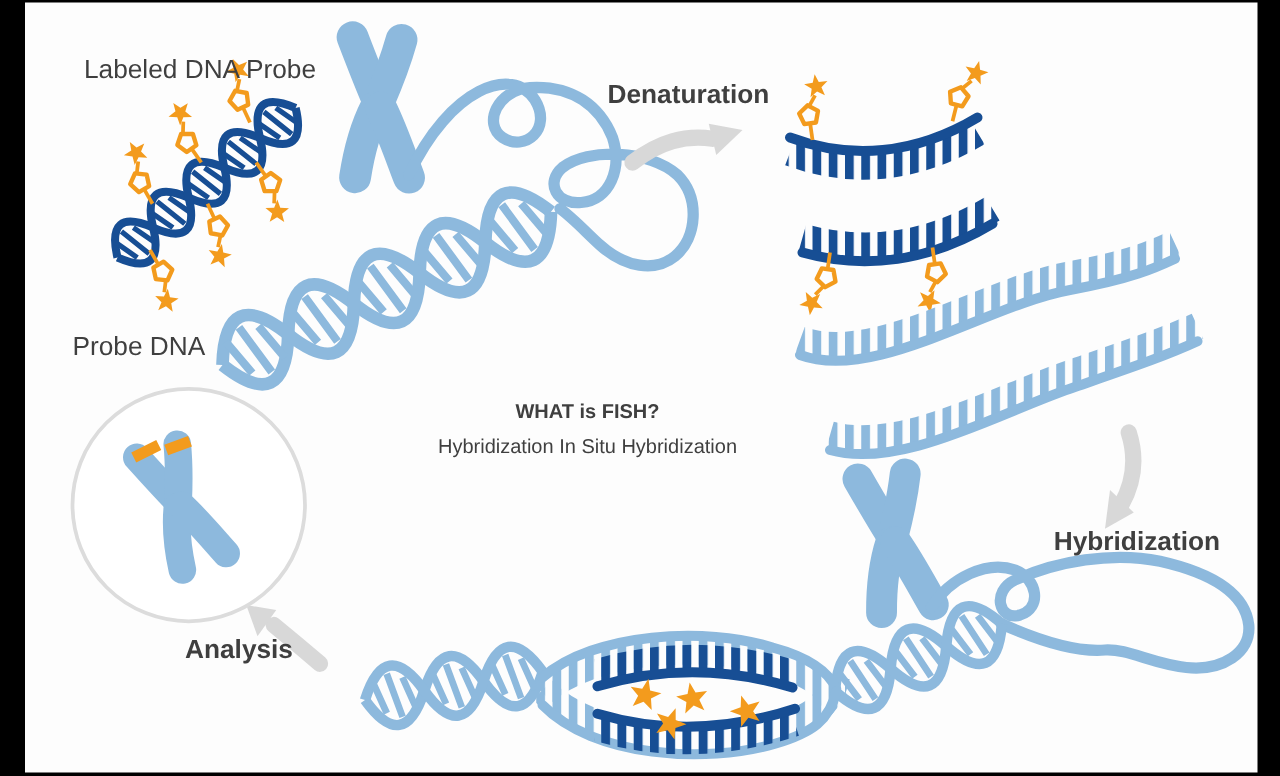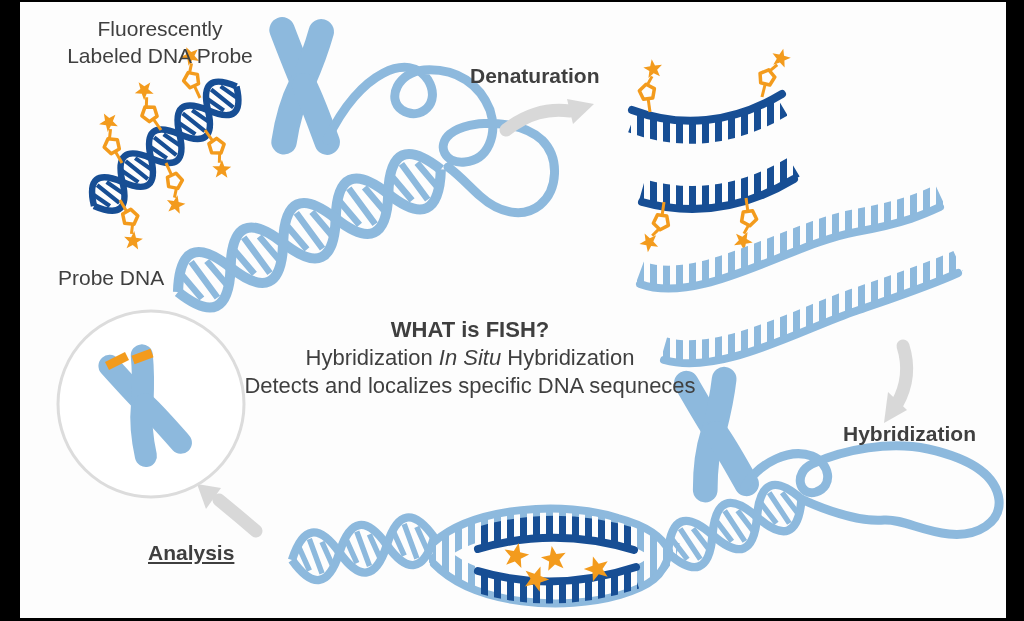--- a/index.html
+++ b/index.html
@@ -13,26 +13,26 @@
   .frame{position:absolute;background:var(--frame-black);z-index:10;}
   #bar-left{left:0;top:0;width:20px;height:621px;}
   #bar-right{right:0;top:0;width:18px;height:621px;}
   #bar-top{left:0;top:0;width:1024px;height:2px;}
   #bar-bottom{left:0;bottom:0;width:1024px;height:3px;}
   svg.canvas{position:absolute;left:0;top:0;width:1024px;height:621px;}
   .lbl{position:absolute;font-size:21px;line-height:27px;white-space:nowrap;}
   .bold{font-weight:bold;}
   #probe-label{left:40px;top:15px;width:240px;text-align:center;white-space:normal;}
   #target-label{left:58px;top:264px;}
-  #denat-label{left:470px;top:62px;text-align:right;}
+  #denat-label{left:486px;top:62px;text-align:right;}
   #hybrid-label{left:843px;top:420px;}
-  #analysis-label{left:148px;top:539px;text-decoration:underline;}
-  #center-text{left:240px;top:316px;width:460px;text-align:center;font-size:22px;line-height:28px;white-space:normal;}
+  #analysis-label{left:148px;top:506px;}
+  #center-text{left:240px;top:316px;width:460px;text-align:center;font-size:16px;line-height:28px;white-space:normal;}
   #center-text .t{font-weight:bold;}
-  .it{font-style:italic;}
+  .it{}
   
   .sD{stroke:var(--dark-blue);} .sL{stroke:var(--light-blue);}
   .fD{fill:var(--dark-blue);}  .fL{fill:var(--light-blue);}
   .fO{fill:var(--orange);}     .sO{stroke:var(--orange);}
   .sG{stroke:var(--arrow-gray);} .fG{fill:var(--arrow-gray);}
   .cD{color:var(--dark-blue);} .cL{color:var(--light-blue);}
   .nofill{fill:none;}
   .spine{fill:none;stroke-linecap:round;}
 </style>
 </head>
@@ -177,25 +177,24 @@
     <circle cx="151" cy="404" r="93" fill="#ffffff" stroke="var(--circle-border)" stroke-width="3"></circle>
     <g>
       <use href="#chromo" class="cL" transform="translate(142 400) rotate(-18) scale(0.85)"></use>
       <path class="sO nofill" stroke-width="9" d="M107 366 L127 356"></path>
       <path class="sO nofill" stroke-width="9" d="M133 360 L152 353"></path>
     </g>
   </g>
 </svg>
 
 <div class="lbl" id="probe-label">
-  <span>Fluorescently</span><br>
+  <br>
   <span>Labeled DNA Probe</span>
 </div>
 <div class="lbl" id="target-label">Probe DNA</div>
 <div class="lbl bold" id="denat-label">Denaturation</div>
 <div class="lbl bold" id="hybrid-label">Hybridization</div>
 <div class="lbl bold" id="analysis-label">Analysis</div>
 
 <div class="lbl" id="center-text">
   <div class="t">WHAT is FISH?</div>
   <div><span>Hybridization </span><span class="it">In Situ</span><span> Hybridization</span></div>
-  <div>Detects and localizes specific DNA sequneces</div>
 </div>
 
 </body></html>

